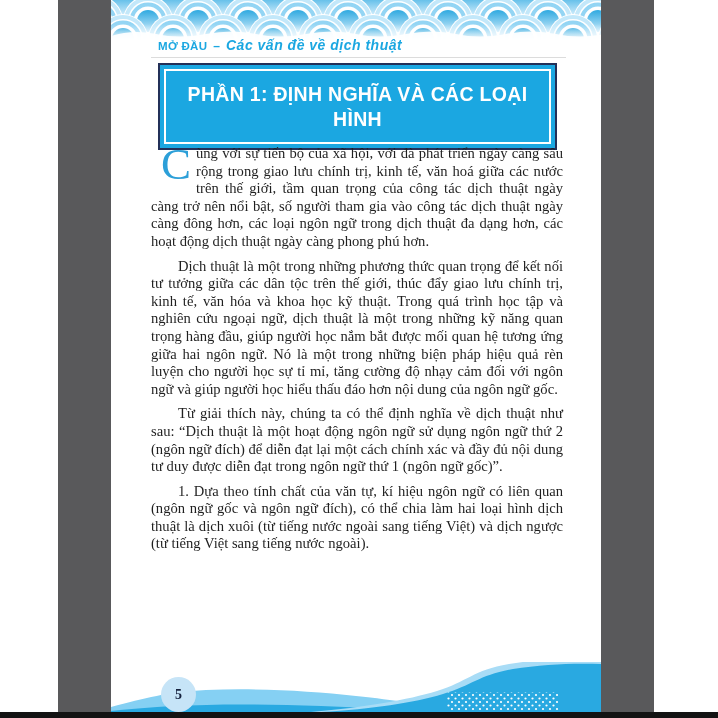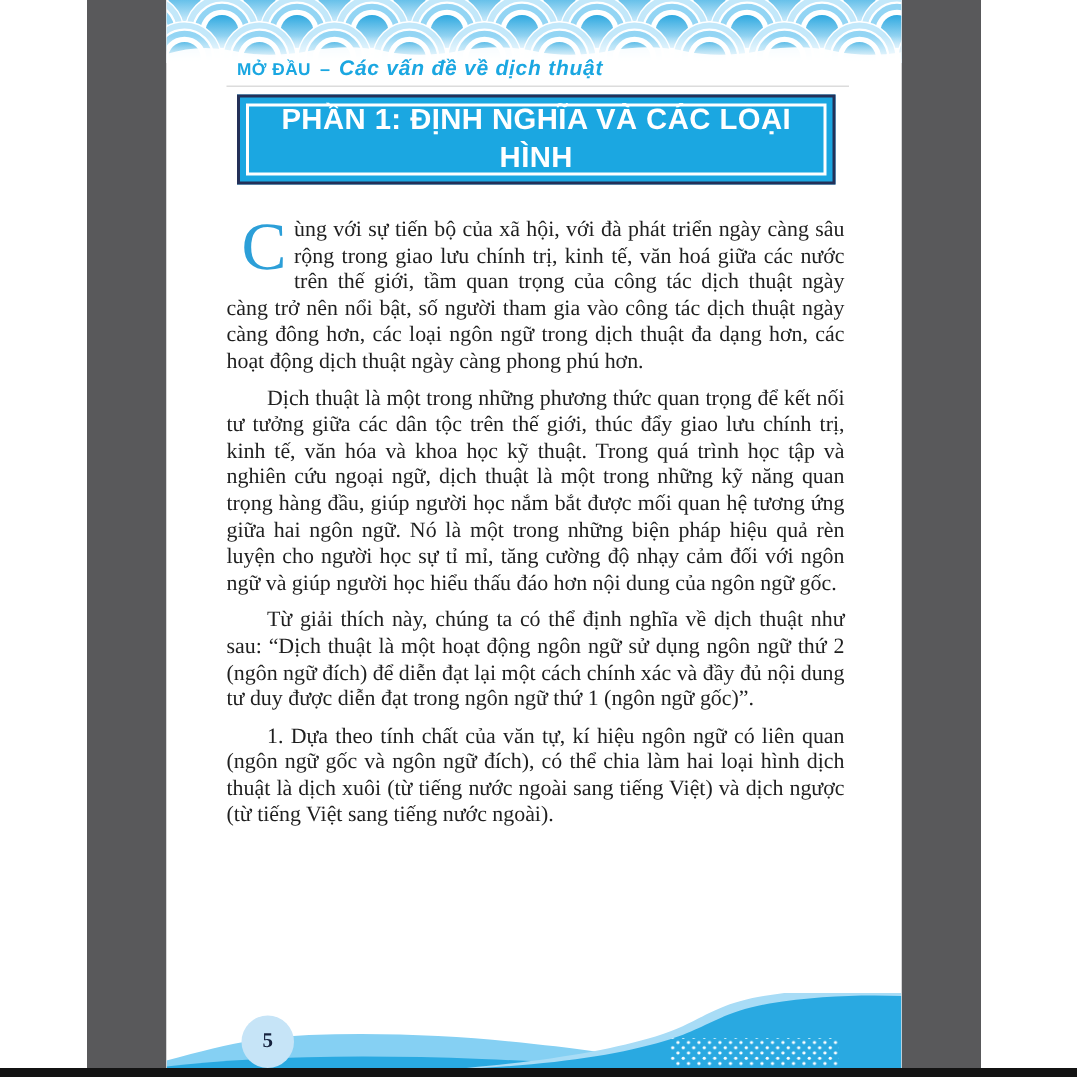--- a/index.html
+++ b/index.html
@@ -14,21 +14,21 @@
   .seigaiha{position:absolute;left:0;top:0;width:490px;height:42px;}
   .seigaiha svg{display:block;}
 
   .running-head{position:absolute;left:47px;top:37px;display:flex;align-items:baseline;gap:6px;
                 color:#1BA7E1;white-space:nowrap;}
   .rh-label{font-family:"Liberation Sans",sans-serif;font-weight:bold;font-size:11.5px;letter-spacing:.3px;}
   .rh-dash{font-family:"Liberation Sans",sans-serif;font-weight:bold;font-size:12px;}
   .rh-script{font-family:Liberation Sans, sans-serif;font-style:italic;font-weight:bold;font-size:14px;letter-spacing:.5px;}
   .head-rule{position:absolute;left:40px;top:57px;width:415px;height:1px;background:#dcdcdc;}
 
-  .title-box{position:absolute;left:47px;top:63px;width:399px;height:60px;background:#1BA7E1;
+  .title-box{position:absolute;left:47px;top:63px;width:399px;height:87px;background:#1BA7E1;
              border:2px solid #233058;box-sizing:border-box;}
   .title-inner{position:absolute;left:4px;right:4px;top:4px;bottom:4px;border:2px solid #ffffff;
                display:flex;flex-direction:column;align-items:center;justify-content:center;
                color:#ffffff;font-family:"Liberation Sans",sans-serif;font-weight:bold;
                font-size:19.5px;line-height:25px;letter-spacing:.3px;text-align:center;}
 
   .body-text{position:absolute;left:40px;top:145px;width:412px;color:#1f1f1f;
              font-size:14.6px;line-height:17.6px;text-align:justify;}
   .body-text p{margin:0 0 7px 0;text-indent:27px;}
   .body-text p.p-drop{text-indent:0;}

